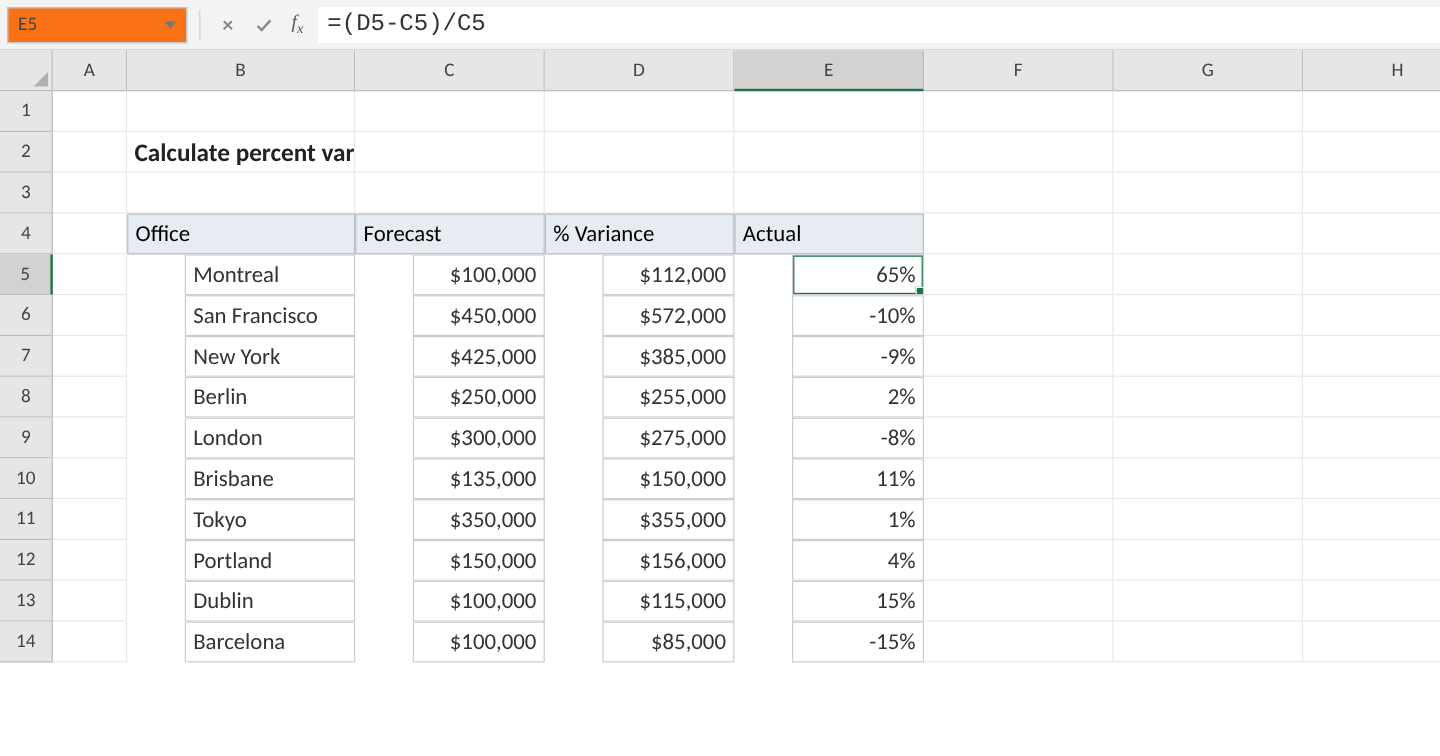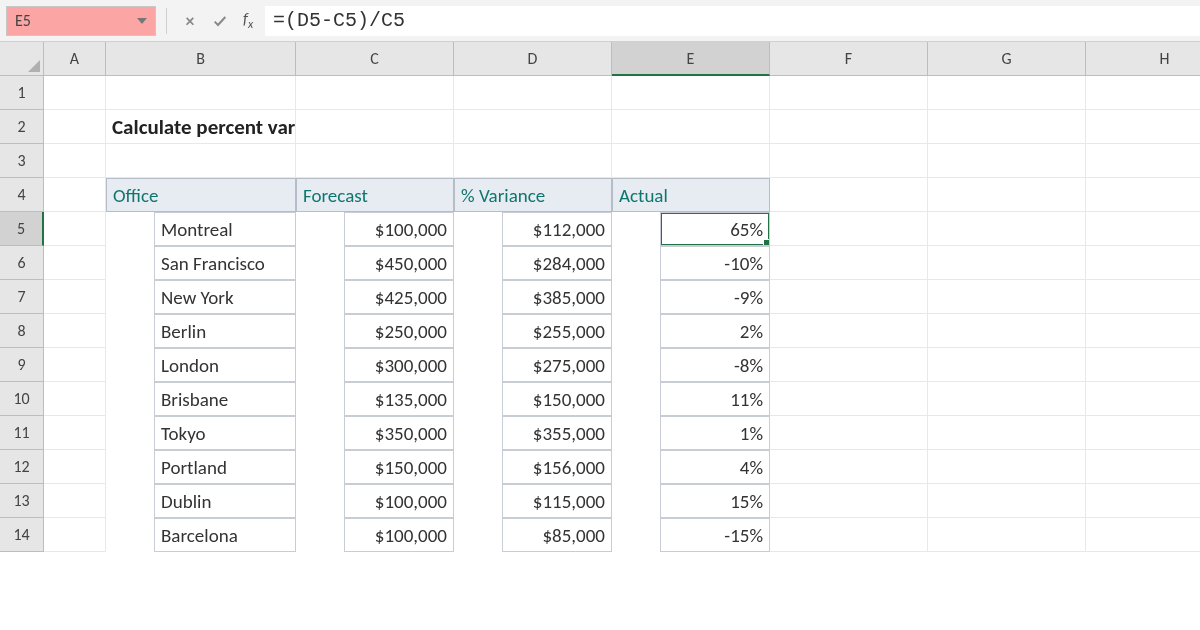--- a/index.html
+++ b/index.html
@@ -17,21 +17,21 @@
   align-items: center;
   height: 42px;
   background: #f3f3f3;
   border-bottom: 1px solid #d0d0d0;
   padding-left: 6px;
   gap: 4px;
 }
 .name-box {
   width: 150px;
   height: 30px;
-  background: #fca5a5;
+  background: #f97316;
   border: 1px solid #c8c8c8;
   display: flex;
   align-items: center;
   padding: 0 8px;
   font-size: 16px;
   color: #444;
   justify-content: space-between;
 }
 .name-box .dd {
   width: 0; height: 0;
@@ -42,21 +42,21 @@
 .fx-divider {
   width: 1px; height: 26px; background: #d0d0d0; margin: 0 6px;
 }
 .fx-btn {
   width: 26px; height: 26px;
   display: flex; align-items: center; justify-content: center;
   color: #888; font-size: 16px;
 }
 .fx-btn.cancel { font-size: 18px; font-weight: bold; }
 .fx-btn.enter svg { width: 16px; height: 16px; }
-.fx-label { font-style: italic; font-size: 16px; color: #555; margin: 0 8px 0 6px; }
+.fx-label { font-style: italic; font-size: 16px; color: #555; margin: 0 8px 0 6px; font-family: Liberation Serif, serif; }
 .formula-input {
   flex: 1;
   height: 30px;
   background: #fff;
   border: none;
   padding: 0 8px;
   font-size: 20px;
   color: #333;
   font-family: Liberation Mono, monospace;
 }
@@ -113,21 +113,21 @@
 }
 .title-cell {
   font-weight: bold;
   font-size: 21px;
   color: #222;
 }
 .table-header {
   background: #e7ebf2;
   border: 1px solid #b6bdc9;
   font-size: 19px;
-  color: #0f766e;
+  color: #000000;
 }
 .table-cell {
   border: 1px solid #c8ccd4;
   background: #fff;
   margin-left: 48px;
 }
 .right { justify-content: flex-end; }
 .active-cell {
   position: relative;
 }
@@ -219,21 +219,21 @@
     <div class="cell table-cell right">$100,000</div>
     <div class="cell table-cell right">$112,000</div>
     <div class="cell table-cell right active-cell">65%</div>
     <div class="cell"></div>
     <div class="cell"></div>
     <div class="cell"></div>
     <div class="row-head">6</div>
     <div class="cell"></div>
     <div class="cell table-cell">San Francisco</div>
     <div class="cell table-cell right">$450,000</div>
-    <div class="cell table-cell right">$284,000</div>
+    <div class="cell table-cell right">$572,000</div>
     <div class="cell table-cell right">-10%</div>
     <div class="cell"></div>
     <div class="cell"></div>
     <div class="cell"></div>
     <div class="row-head">7</div>
     <div class="cell"></div>
     <div class="cell table-cell">New York</div>
     <div class="cell table-cell right">$425,000</div>
     <div class="cell table-cell right">$385,000</div>
     <div class="cell table-cell right">-9%</div>

